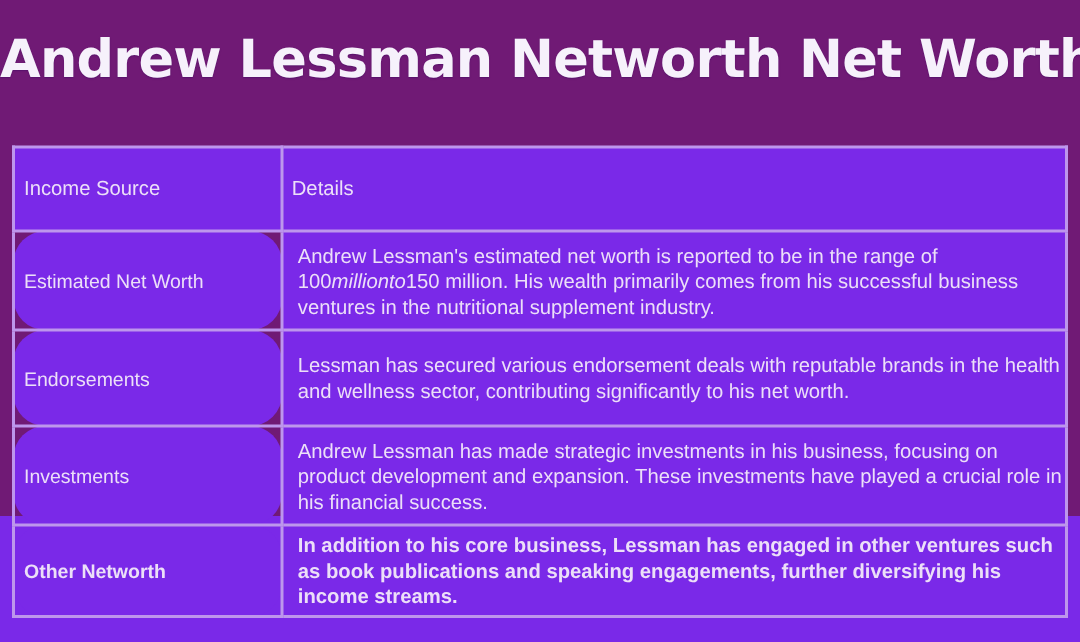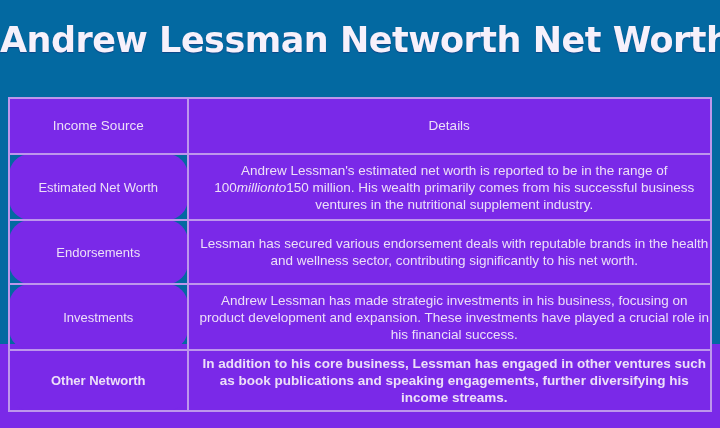--- a/index.html
+++ b/index.html
@@ -11,21 +11,21 @@
     width: 720px;
     height: 428px;
     background: #7a29e8;
     font-family: "Liberation Sans", sans-serif;
     overflow: hidden;
   }
   .page {
     position: relative;
     width: 720px;
     height: 344px;
-    background: #0369a1;
+    background: #701a75;
     box-sizing: border-box;
   }
   .page-title {
     position: absolute;
     left: 0;
     top: 18px;
     width: 720px;
     text-align: center;
     font-family: "DejaVu Sans", sans-serif;
     font-size: 35px;
@@ -45,21 +45,21 @@
     table-layout: fixed;
     border: 2px solid #bd96ec;
   }
   .nw-table col.col-source { width: 178px; }
   .nw-table col.col-details { width: 522px; }
   .nw-table th,
   .nw-table td {
     border: 2px solid #bd96ec;
     background: #7a29e8;
     color: #ecdff8;
-    text-align: center;
+    text-align: left;
     vertical-align: middle;
     padding: 4px 6px;
     box-sizing: border-box;
   }
   .nw-table th {
     font-weight: normal;
     font-size: 13.5px;
     height: 56px;
     line-height: 18px;
   }

